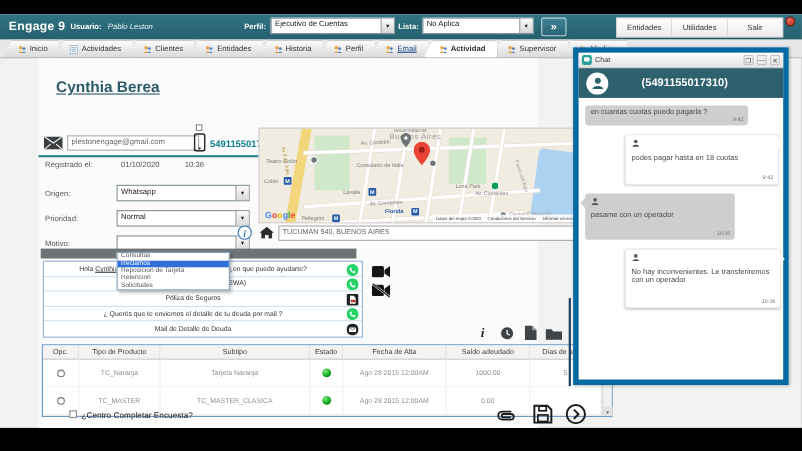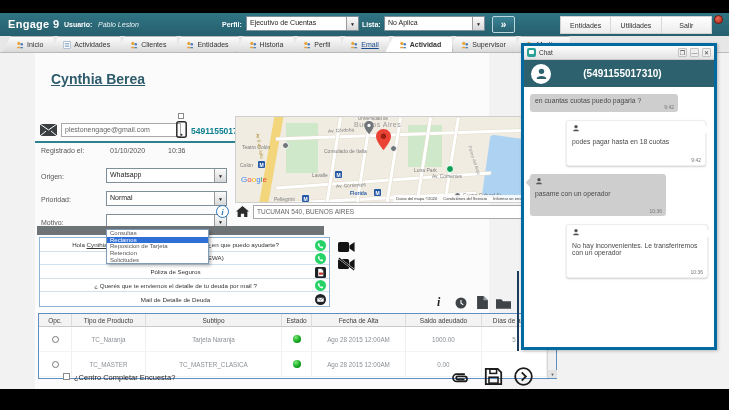--- a/index.html
+++ b/index.html
@@ -55,21 +55,21 @@
   .park { position:absolute; background:#cfe8c9; }
   .water { position:absolute; background:#aed3f2; }
   .stH { position:absolute; height:3px; background:#fff; box-shadow:0 0 0 .5px #e3ddcd; }
   .stV { position:absolute; width:2.5px; background:#fff; box-shadow:0 0 0 .5px #e3ddcd; }
   .ave { position:absolute; background:#f3d57c; }
   .m-ico { display:inline-flex; width:7px; height:7px; background:#2558a5; color:#fff; font-size:5px; font-weight:bold; align-items:center; justify-content:center; border-radius:1px; vertical-align:middle; }
   .poi { position:absolute; border-radius:50%; }
   .zoomctl { position:absolute; left:290px; top:36px; width:15px; height:32px; background:#fff; border:1px solid #cfcfcf; box-shadow:0 1px 2px rgba(0,0,0,.3); display:flex; flex-direction:column; }
   .zoomctl div { flex:1; display:flex; align-items:center; justify-content:center; font-size:9px; color:#555; }
   .zoomctl div:first-child { border-bottom:1px solid #e0e0e0; }
-  .glogo { position:absolute; left:5px; top:58px; font-size:8px; font-weight:normal; }
+  .glogo { position:absolute; left:5px; top:74px; font-size:8px; font-weight:bold; }
   .attrib { position:absolute; right:0px; bottom:0px; height:7px; background:rgba(255,255,255,.85); font-size:4px; color:#3c3c3c; display:flex; gap:6px; align-items:center; padding:0 3px; }
 
   
   .secbar { position:absolute; left:2px; top:173px; width:287px; height:9px; background:#6e7376; }
   .qrtable { position:absolute; left:4px; top:184px; width:291px; background:#fff; border:1px solid #8fb4d4; }
   .qr-row { position:relative; height:13.6px; border-bottom:1px solid #cfe0ef; display:flex; align-items:center; justify-content:center; font-size:6.2px; color:#333; padding-right:18px; white-space:nowrap; overflow:hidden; }
   .qr-row:last-child { border-bottom:none; }
   .qr-ico { position:absolute; right:3px; top:1.5px; width:11px; height:11px; }
   .uline { text-decoration:underline; }
 
@@ -86,21 +86,21 @@
   .radio { width:7px; height:7px; border:1px solid #777; border-radius:50%; background:#fff; }
   .gdot { width:8px; height:8px; border-radius:50%; background:radial-gradient(circle at 35% 30%, #7ae87a, #0da41a 60%, #066b0e); }
   .pscroll { width:9px; background:#f0f0f0; border-left:1px solid #d5d5d5; position:relative; }
   .pscroll .sarr { position:absolute; left:0; width:9px; height:8px; background:#e3e3e3; font-size:4px; color:#555; display:flex; align-items:center; justify-content:center; }
   .pscroll .sthumb { position:absolute; left:1px; top:9px; width:7px; height:14px; background:#7ba3d4; border-radius:1px; }
 
   .footer-lbl { position:absolute; left:39px; top:320px; font-size:7.5px; color:#222; }
 
   
   .vline { position:absolute; left:517px; top:258px; width:2px; height:80px; background:#1d3d5c; }
-  .chatwin { position:absolute; left:521px; top:30px; width:196px; height:307px; background:#fff; border:3px solid #0369a1; box-shadow:1px 1px 3px rgba(0,0,0,.25); }
+  .chatwin { position:absolute; left:521px; top:30px; width:196px; height:307px; background:#fff; border:5px solid #0369a1; box-shadow:1px 1px 3px rgba(0,0,0,.25); }
   .chat-title { position:absolute; left:0; top:0; width:100%; height:14px; background:linear-gradient(#fdfdfd,#e2e2e2); border-bottom:1px solid #c8c8c8; display:flex; align-items:center; padding:0 3px; gap:3px; }
   .chat-title .ct-ico { width:9px; height:9px; background:#2aa198; border-radius:2px; position:relative; }
   .chat-title .ct-ico:after { content:""; position:absolute; left:2px; top:2px; width:5px; height:3.5px; background:#fff; border-radius:1px; }
   .chat-title .ct-txt { flex:1; font-size:6.5px; color:#333; }
   .wbtn { width:9px; height:9px; font-size:6px; color:#444; display:flex; align-items:center; justify-content:center; background:#efefef; border:1px solid #c2c2c2; border-radius:1px; }
   .chat-head { position:absolute; left:0; top:14px; width:100%; height:27px; background:#2e616e; display:flex; align-items:center; }
   .chat-avatar { width:20px; height:20px; border-radius:50%; background:#fff; margin-left:7px; display:flex; align-items:center; justify-content:center; }
   .chat-phone { flex:1; text-align:center; color:#fff; font-weight:bold; font-size:10px; margin-right:20px; }
   .bub { position:absolute; border-radius:3px; padding:3px 5px 8px 5px; font-size:6.8px; color:#4a4a4a; }
   .bub .btime { position:absolute; right:4px; bottom:2px; font-size:5px; color:#777; }

